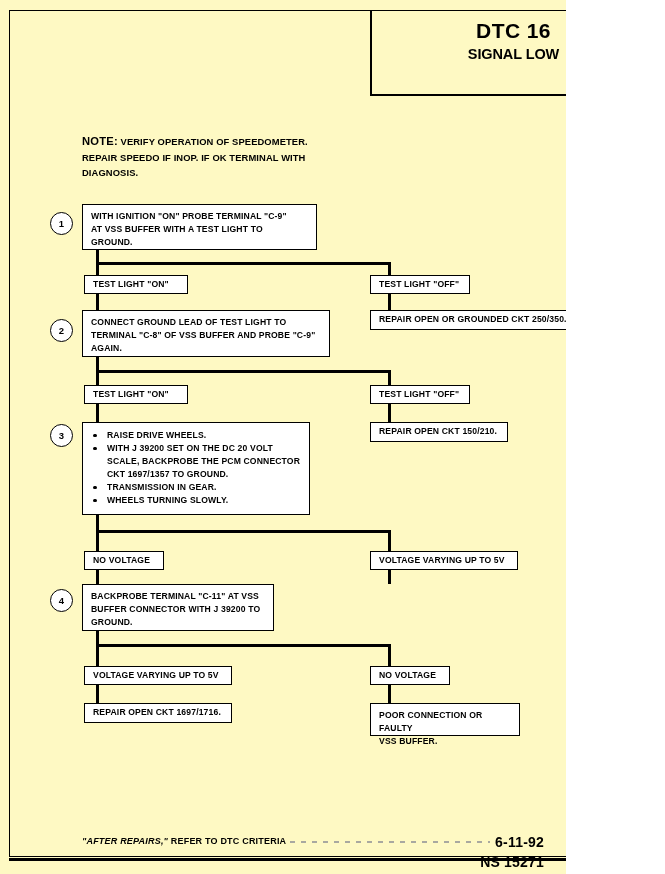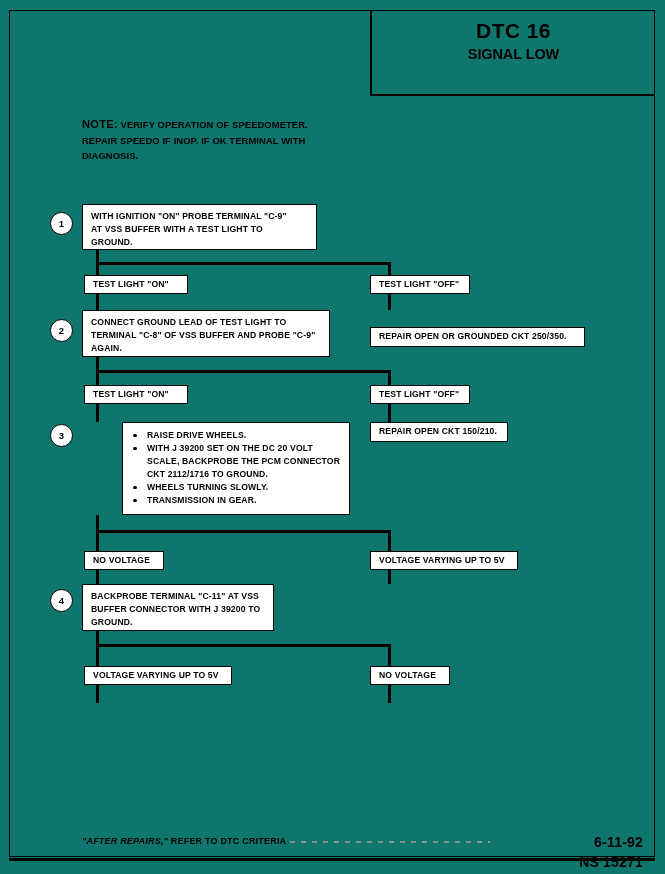--- a/index.html
+++ b/index.html
@@ -7,23 +7,23 @@
     margin: 0;
     padding: 0;
     background: #ffffff;
   }
   body {
     font-family: "Liberation Sans", sans-serif;
     color: #000000;
   }
   #page {
     position: relative;
-    width: 665px;
+    width: 566px;
     height: 874px;
-    background: #0f766e;
+    background: #fef9c3;
     overflow: hidden;
     text-decoration: underline;
   }
   
   .page-border {
     position: absolute;
     left: 9px;
     top: 10px;
     width: 646px;
     height: 847px;
@@ -53,21 +53,21 @@
     font-size: 14.5px;
     font-weight: bold;
     line-height: 1.18;
     letter-spacing: -0.1px;
     margin-top: 2px;
   }
   
   .note {
     position: absolute;
     left: 82px;
-    top: 115px;
+    top: 132px;
     width: 275px;
     font-size: 9.4px;
     font-weight: bold;
     line-height: 1.62;
     letter-spacing: 0.1px;
   }
   .note .note-kw {
     font-size: 11.2px;
     font-weight: bold;
     letter-spacing: 0.2px;
@@ -221,45 +221,45 @@
   <div class="vline" style="left:96px; top:294px; height:16px;"></div>
   <div class="vline" style="left:388px; top:294px; height:16px;"></div>
 
   <div class="step-num" style="left:50px; top:319px;">2</div>
   <div class="box" style="left:82px; top:310px; width:248px; height:47px;">
     <p>CONNECT GROUND LEAD OF TEST LIGHT TO</p>
     <p>TERMINAL "C-8" OF VSS BUFFER AND PROBE "C-9"</p>
     <p>AGAIN.</p>
   </div>
 
-  <div class="box label-box" style="left:370px; top:327px; width:215px; height:20px;">
+  <div class="box label-box" style="left:370px; top:310px; width:215px; height:20px;">
     <p>REPAIR OPEN OR GROUNDED CKT 250/350.</p>
   </div>
 
   <div class="vline" style="left:96px; top:357px; height:14px;"></div>
   <div class="hline" style="left:96px; top:370px; width:295px;"></div>
   <div class="vline" style="left:96px; top:370px; height:15px;"></div>
   <div class="vline" style="left:388px; top:370px; height:15px;"></div>
 
   <div class="box label-box" style="left:84px; top:385px; width:104px; height:19px;">
     <p>TEST LIGHT "ON"</p>
   </div>
   <div class="box label-box" style="left:370px; top:385px; width:100px; height:19px;">
     <p>TEST LIGHT "OFF"</p>
   </div>
   <div class="vline" style="left:96px; top:404px; height:18px;"></div>
   <div class="vline" style="left:388px; top:404px; height:18px;"></div>
 
   <div class="step-num" style="left:50px; top:424px;">3</div>
-  <div class="box" style="left:82px; top:422px; width:228px; height:93px; padding:6px 6px 6px 4px;margin-left:40px;">
+  <div class="box" style="left:82px; top:422px; width:228px; height:93px; padding:6px 6px 6px 4px;">
     <ul class="bullets">
       <li>RAISE DRIVE WHEELS.</li>
-      <li>WITH J 39200 SET ON THE DC 20 VOLT SCALE, BACKPROBE THE PCM CONNECTOR CKT 2112/1716 TO GROUND.</li>
+      <li>WITH J 39200 SET ON THE DC 20 VOLT SCALE, BACKPROBE THE PCM CONNECTOR CKT 1697/1357 TO GROUND.</li>
+      <li>TRANSMISSION IN GEAR.</li>
       <li>WHEELS TURNING SLOWLY.</li>
-      <li>TRANSMISSION IN GEAR.</li>
     </ul>
   </div>
 
   <div class="box label-box" style="left:370px; top:422px; width:138px; height:20px;">
     <p>REPAIR OPEN CKT 150/210.</p>
   </div>
 
   <div class="vline" style="left:96px; top:515px; height:16px;"></div>
   <div class="hline" style="left:96px; top:530px; width:295px;"></div>
   <div class="vline" style="left:96px; top:530px; height:21px;"></div>
@@ -289,21 +289,28 @@
 
   <div class="box label-box" style="left:84px; top:666px; width:148px; height:19px;">
     <p>VOLTAGE VARYING UP TO 5V</p>
   </div>
   <div class="box label-box" style="left:370px; top:666px; width:80px; height:19px;">
     <p>NO VOLTAGE</p>
   </div>
   <div class="vline" style="left:96px; top:685px; height:18px;"></div>
   <div class="vline" style="left:388px; top:685px; height:18px;"></div>
 
-
+  <div class="box label-box" style="left:84px; top:703px; width:148px; height:20px;">
+    <p>REPAIR OPEN CKT 1697/1716.</p>
+  </div>
+
+  <div class="box" style="left:370px; top:703px; width:150px; height:33px;">
+    <p>POOR CONNECTION OR FAULTY</p>
+    <p>VSS BUFFER.</p>
+  </div>
 
   <div class="footer-text">
     <span class="ital">"AFTER REPAIRS,"</span><span> REFER TO DTC CRITERIA</span>
   </div>
   <div class="footer-dots"></div>
   <div class="footer-code">
     <div>6-11-92</div>
     <div>NS 15271</div>
   </div>
   <div class="footer-rule"></div>

